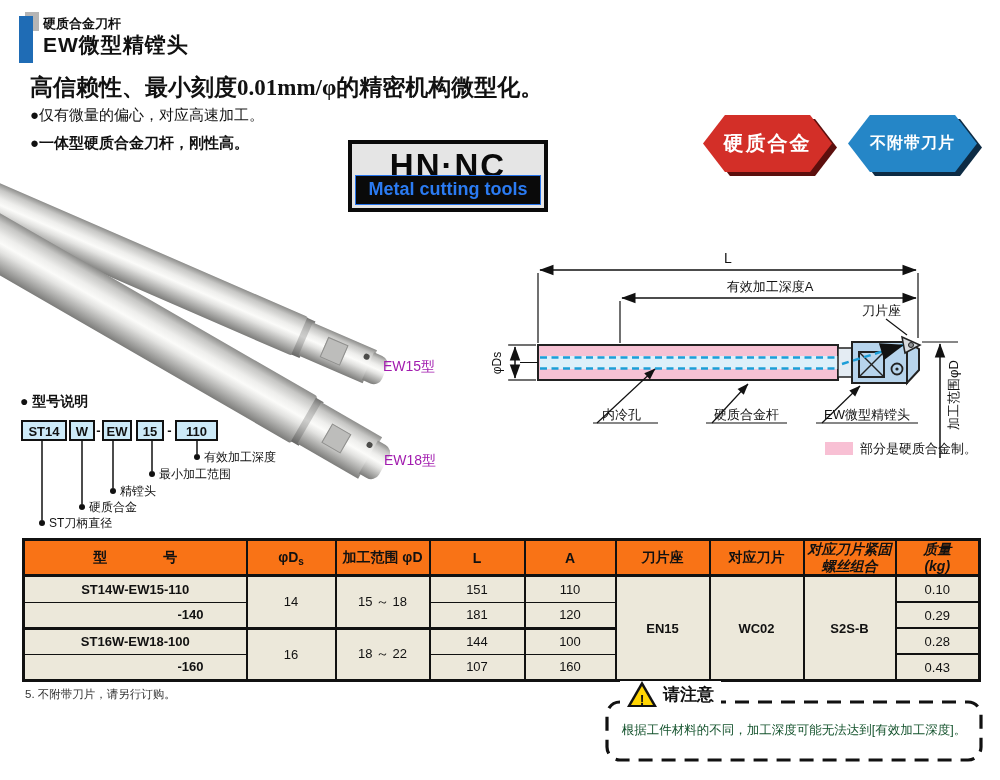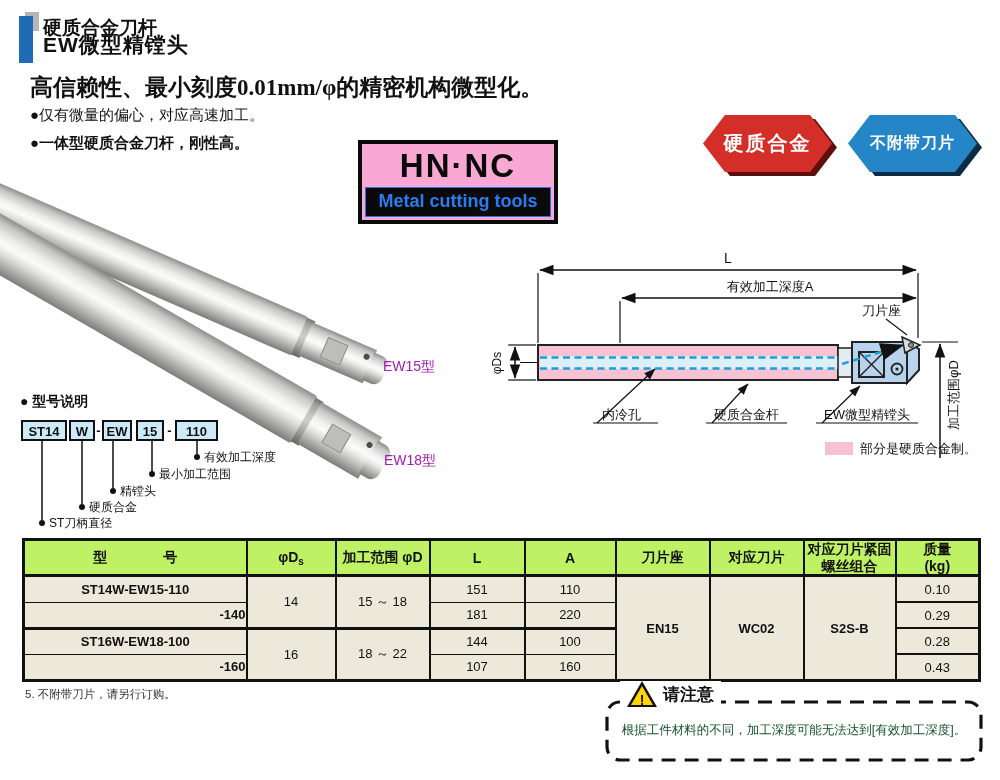--- a/index.html
+++ b/index.html
@@ -2,30 +2,30 @@
 <html><head>
 <meta charset="utf-8">
 <style>
   html,body{margin:0;padding:0;background:#fff;}
   .page{position:relative;width:1000px;height:780px;background:#ffffff;overflow:hidden;
         font-family:"Liberation Sans","DejaVu Sans",sans-serif;color:#111;}
 
   
   .cat-shadow{position:absolute;left:25px;top:12px;width:14px;height:19px;background:#b5b5b5;}
   .cat-bar{position:absolute;left:19px;top:16px;width:14px;height:47px;background:#1f6cb5;}
-  .cat-text{position:absolute;left:43px;top:15px;font-size:19px;font-weight:bold;}
+  .cat-text{position:absolute;left:43px;top:15px;font-size:13px;font-weight:bold;}
   .prod-title{position:absolute;left:43px;top:31px;font-size:21px;font-weight:bold;letter-spacing:1px;}
 
   .headline{position:absolute;left:30px;top:72px;font-size:23px;font-weight:bold;
             font-family:"Liberation Serif","DejaVu Serif",serif;}
   .feature1{position:absolute;left:30px;top:106px;font-size:15px;}
   .feature2{position:absolute;left:30px;top:134px;font-size:15px;font-weight:bold;}
 
   
-  .logo{position:absolute;left:358px;top:140px;width:200px;height:84px;background:#f9a8d4;
+  .logo{position:absolute;left:348px;top:140px;width:200px;height:72px;background:#e5e5e5;
         border:4px solid #0a0a0a;box-sizing:border-box;}
   .logo-name{position:absolute;left:0;right:0;top:0px;text-align:center;color:#0a0a0a;
              font-size:33px;font-weight:bold;letter-spacing:2px;line-height:44px;}
   .logo-strip{position:absolute;left:3px;right:3px;bottom:3px;height:28px;background:#0a0a0a;
               border:1px solid #2673ea;color:#2b7bf2;font-size:18px;font-weight:bold;
               text-align:center;line-height:26px;}
 
   
   .hex{position:absolute;width:129px;height:57px;}
   .hex .back,.hex .front{position:absolute;inset:0;
@@ -57,32 +57,32 @@
   .lbl-ew18{left:384px;top:452px;}
 
   
   svg text{font-family:"Liberation Sans","DejaVu Sans",sans-serif;fill:#111;}
   .ml-svg{position:absolute;left:12px;top:392px;}
   .dg-svg{position:absolute;left:490px;top:245px;}
 
   
   table.spec{position:absolute;left:22px;top:538px;width:956px;border-collapse:collapse;
              table-layout:fixed;border:3px solid #111;}
-  table.spec th{background:#bef264;border:2px solid #111;border-bottom:3px solid #111;
+  table.spec th{background:#f97316;border:2px solid #111;border-bottom:3px solid #111;
                 font-size:14px;font-weight:bold;height:33px;padding:0;}
   table.spec td{border-left:2px solid #111;border-right:2px solid #111;
                 border-top:1px solid #111;border-bottom:1px solid #111;
                 height:24px;padding:0;text-align:center;font-size:13px;background:#ece8da;}
   td.model{background:#cdebf9;font-weight:bold;font-size:15px;}
-  td.model.short{text-align:right;}
+  td.model.short{text-align:right;padding-right:42px;}
   td.big{font-weight:bold;font-size:15px;}
   tr.gend td{border-bottom:3px solid #111;}
   tr.gstart td{border-top:3px solid #111;}
   tr.gend td.w, tr.gstart td.w{border-bottom-width:2px;border-top-width:2px;}
-  th .pre{white-space:pre-line;line-height:1.15;display:block;}
+  th .pre{white-space:pre-line;line-height:1.15;display:block;font-style:italic;}
   .subs{font-size:10px;vertical-align:-3px;}
 
   
   .note{position:absolute;left:25px;font-size:11.5px;color:#333;}
   .note-1{top:672px;} .note-2{top:687px;}
   .notice-svg{position:absolute;left:604px;top:696px;}
   .notice-title{position:absolute;left:620px;top:681px;display:flex;align-items:center;gap:6px;
                 background:#fff;padding:0 7px;font-size:17px;font-weight:bold;}
   .warn{position:relative;width:30px;height:26px;}
   .warn .t-out{position:absolute;inset:0;background:#111;
@@ -279,21 +279,21 @@
       <td>151</td>
       <td>110</td>
       <td rowspan="4" class="big">EN15</td>
       <td rowspan="4" class="big">WC02</td>
       <td rowspan="4" class="big">S2S-B</td>
       <td class="w">0.10</td>
     </tr>
     <tr class="gend">
       <td class="model short">-140</td>
       <td>181</td>
-      <td>220</td>
+      <td>120</td>
       <td class="w">0.29</td>
     </tr>
     <tr class="gstart">
       <td class="model">ST16W-EW18-100</td>
       <td rowspan="2">16</td>
       <td rowspan="2">18 ～ 22</td>
       <td>144</td>
       <td>100</td>
       <td class="w">0.28</td>
     </tr>

